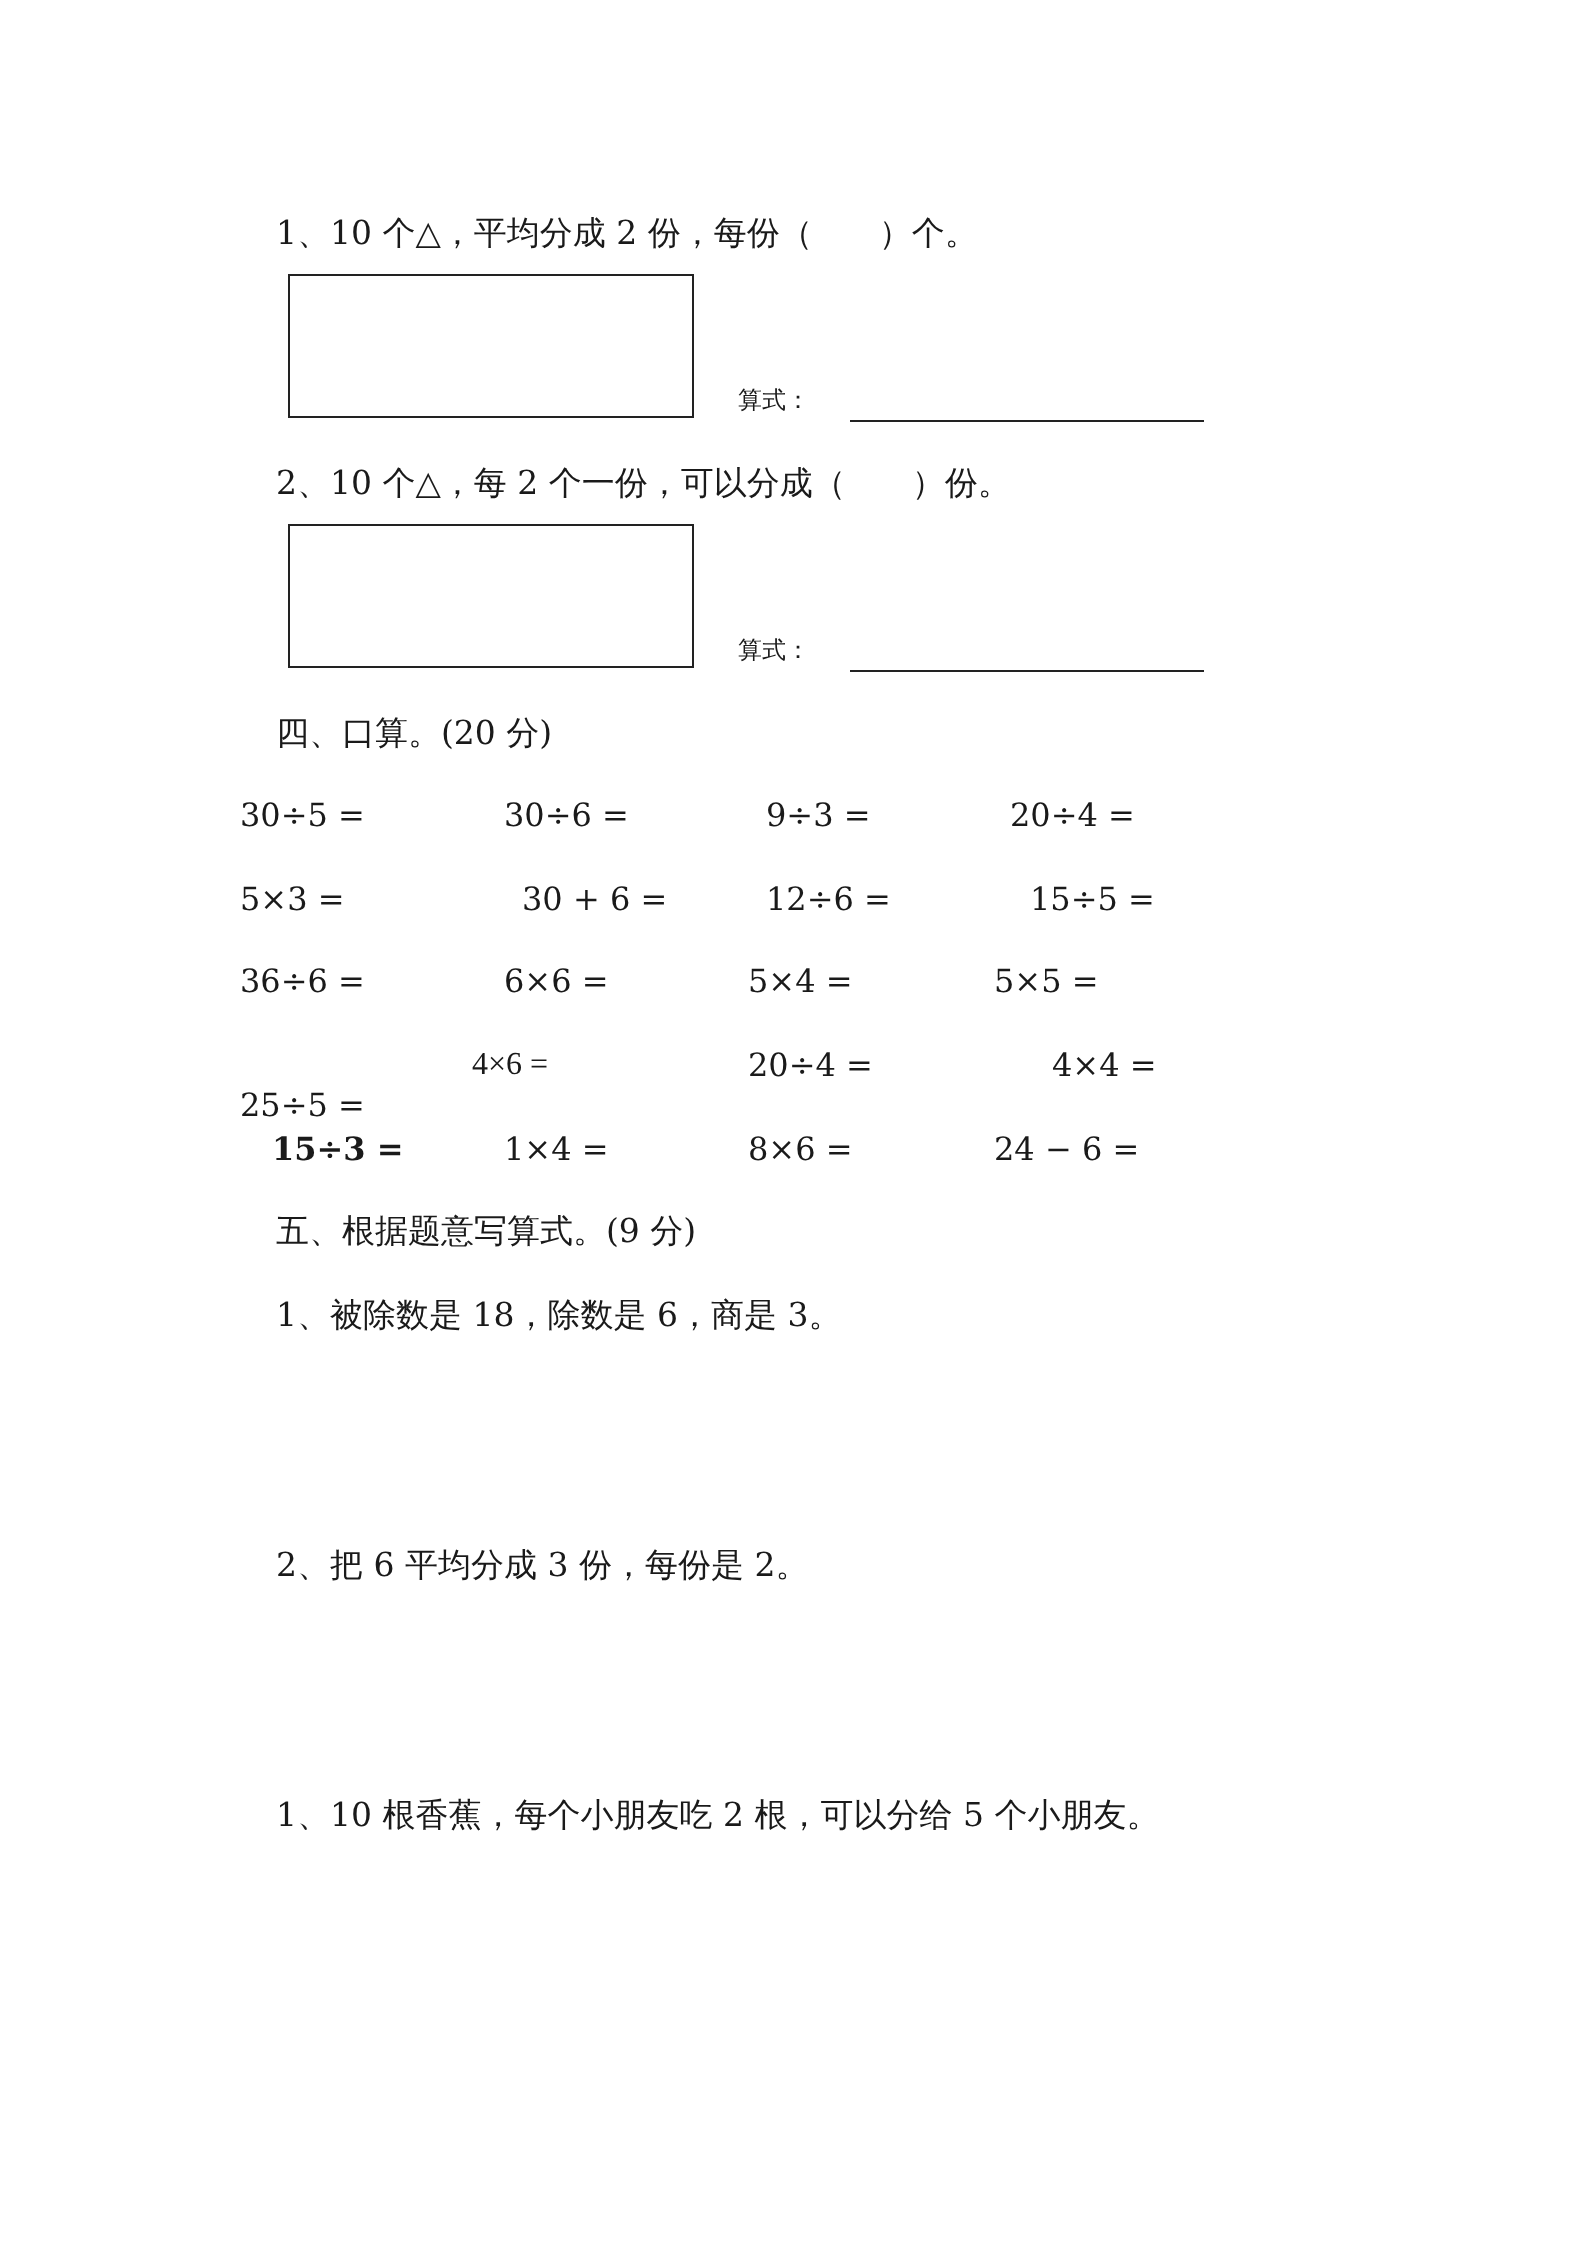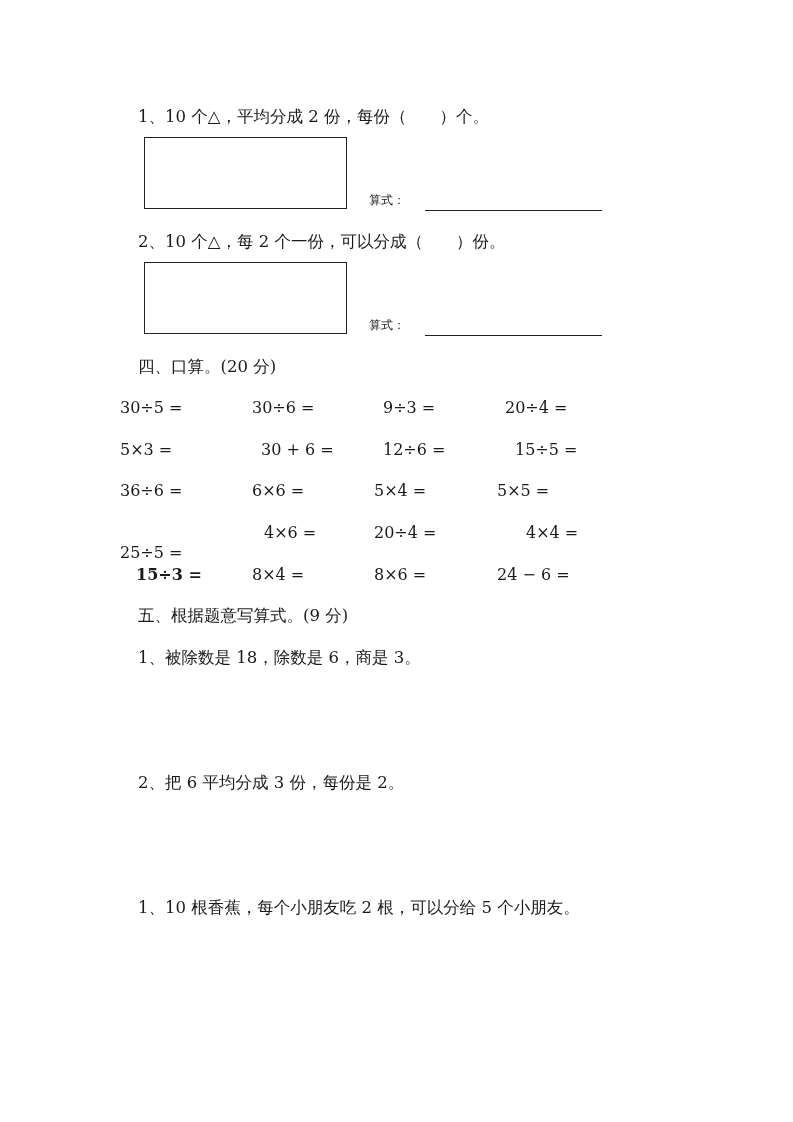--- a/index.html
+++ b/index.html
@@ -49,25 +49,25 @@
 <div class="calc" style="top:440px; left:261px;">30 + 6 =</div>
 <div class="calc" style="top:440px; left:383px;">12÷6 =</div>
 <div class="calc" style="top:440px; left:515px;">15÷5 =</div>
 
 <div class="calc" style="top:481px; left:120px;">36÷6 =</div>
 <div class="calc" style="top:481px; left:252px;">6×6 =</div>
 <div class="calc" style="top:481px; left:374px;">5×4 =</div>
 <div class="calc" style="top:481px; left:497px;">5×5 =</div>
 
 <div class="calc" style="top:503px; left:120px;margin-top:40px;">25÷5 =</div>
-<div class="calc" style="top:523px; left:264px;">4×6 =</div>
+<div class="calc" style="top:523px; left:236px;font-family:Liberation Serif, serif;">4×6 =</div>
 <div class="calc" style="top:523px; left:374px;">20÷4 =</div>
 <div class="calc" style="top:523px; left:506px;margin-left:20px;">4×4 =</div>
 
 <div class="calc" style="top:565px; left:136px;font-weight:bold;">15÷3 =</div>
-<div class="calc" style="top:565px; left:252px;">8×4 =</div>
+<div class="calc" style="top:565px; left:252px;">1×4 =</div>
 <div class="calc" style="top:565px; left:374px;">8×6 =</div>
 <div class="calc" style="top:565px; left:497px;">24 − 6 =</div>
 
 <div class="line" style="top:606px;">五、根据题意写算式。(9 分)</div>
 <div class="line" style="top:648px;">1、被除数是 18，除数是 6，商是 3。</div>
 <div class="line" style="top:773px;">2、把 6 平均分成 3 份，每份是 2。</div>
 <div class="line" style="top:898px;">1、10 根香蕉，每个小朋友吃 2 根，可以分给 5 个小朋友。</div>
 
 </body></html>

